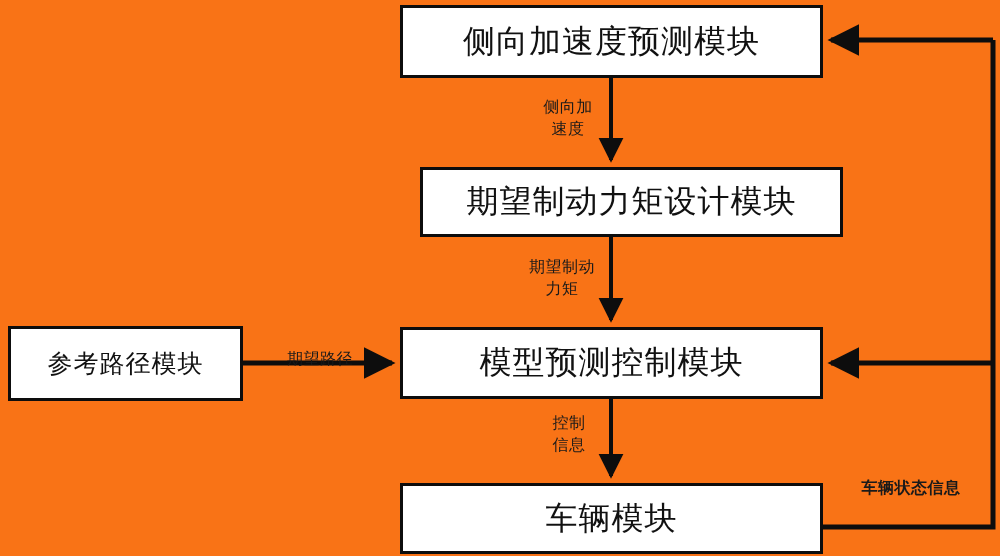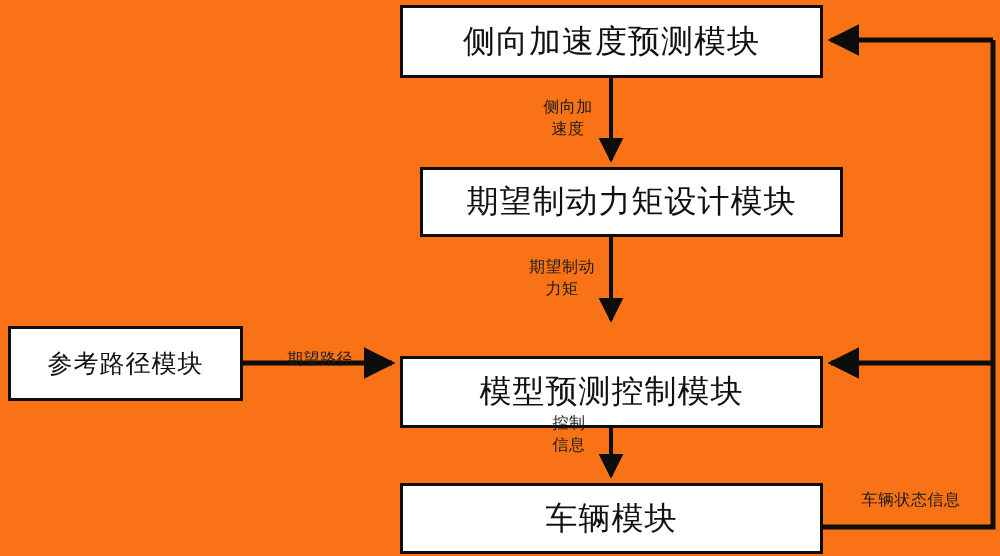--- a/index.html
+++ b/index.html
@@ -85,21 +85,21 @@
   </svg>
 
   <div class="node-box" style="left:400px; top:5px; width:423px; height:73px;">
     <span class="node-label">侧向加速度预测模块</span>
   </div>
 
   <div class="node-box" style="left:420px; top:167px; width:423px; height:70px;">
     <span class="node-label">期望制动力矩设计模块</span>
   </div>
 
-  <div class="node-box" style="left:400px; top:327px; width:423px; height:72px;margin-top:29px;">
+  <div class="node-box" style="left:400px; top:327px; width:423px; height:72px;">
     <span class="node-label">模型预测控制模块</span>
   </div>
 
   <div class="node-box" style="left:400px; top:483px; width:423px; height:71px;">
     <span class="node-label">车辆模块</span>
   </div>
 
   <div class="node-box" style="left:8px; top:326px; width:235px; height:75px;">
     <span class="node-label small">参考路径模块</span>
   </div>
@@ -108,15 +108,15 @@
 速度</div>
 
   <div class="edge-label" style="left:518px; top:256px; width:88px;text-align:center;">期望制动
 力矩</div>
 
   <div class="edge-label" style="left:537px; top:412px; width:64px;">控制
 信息</div>
 
   <div class="edge-label" style="left:268px; top:348px; width:104px;">期望路径</div>
 
-  <div class="edge-label" style="left:846px; top:489px; width:130px; text-align:center;">车辆状态信息</div>
+  <div class="edge-label" style="left:846px; top:477px; width:130px; text-align:center;font-weight:bold;">车辆状态信息</div>
 
 </div>
 
 </body></html>

